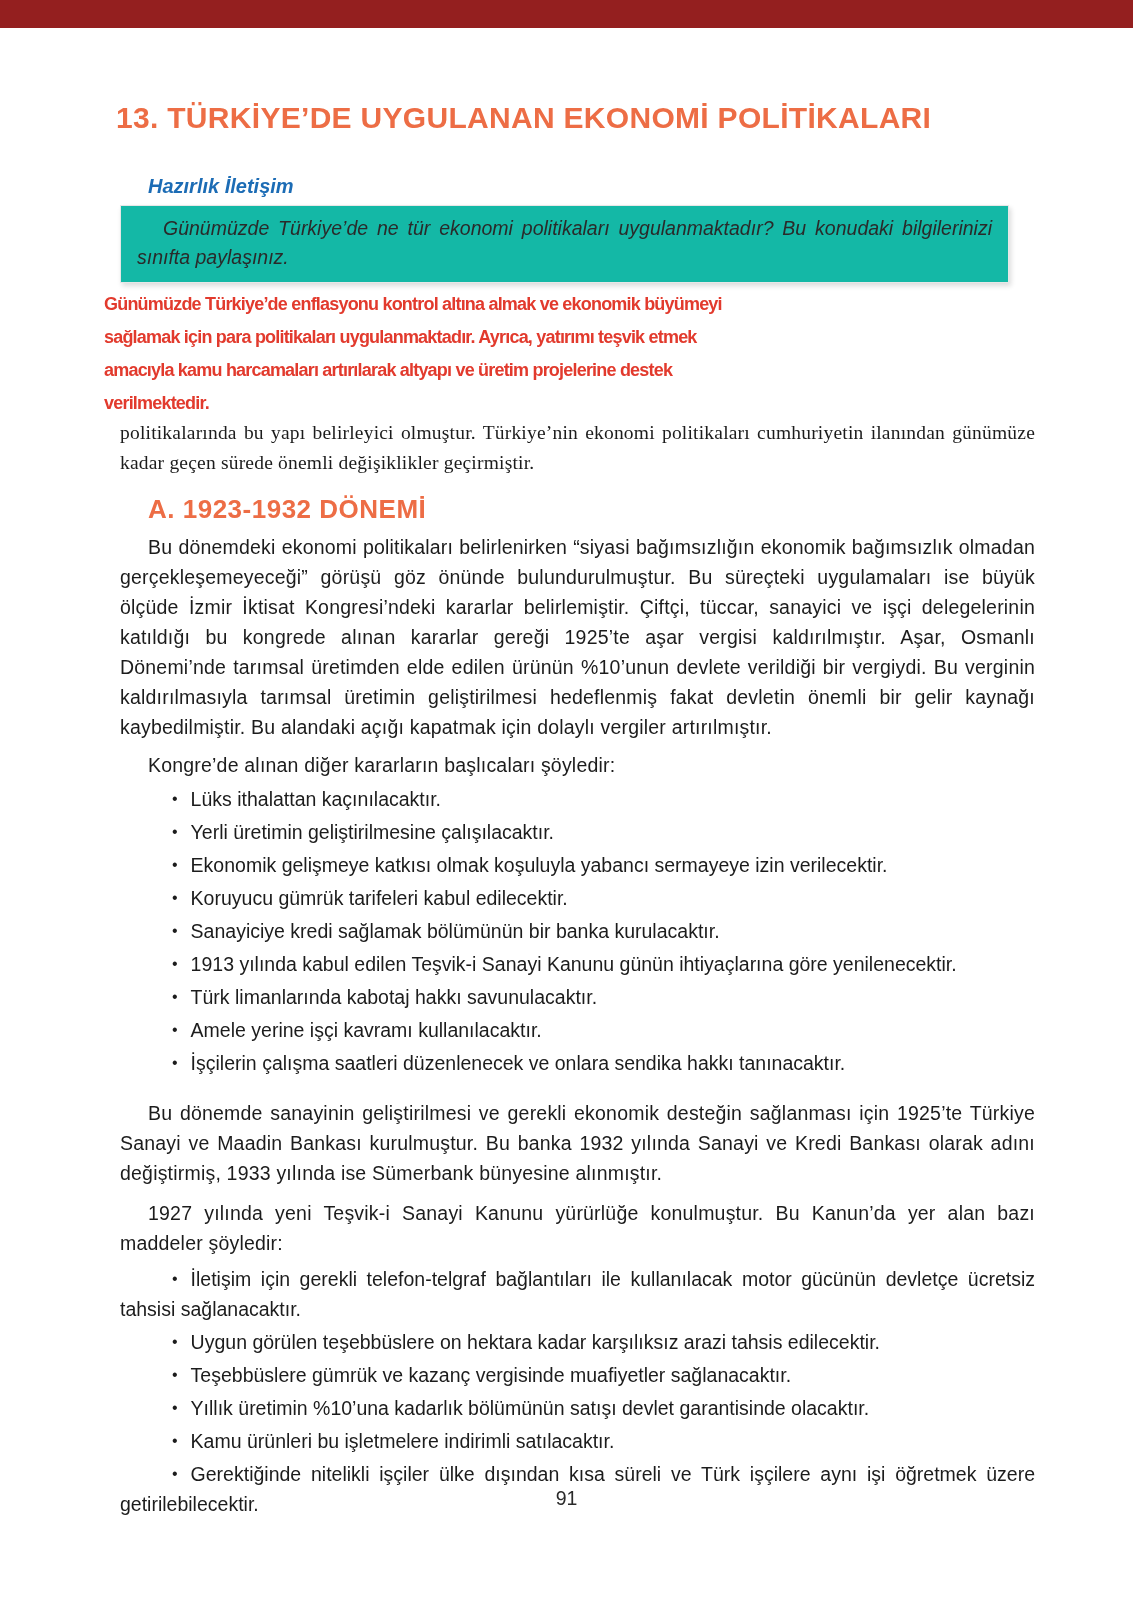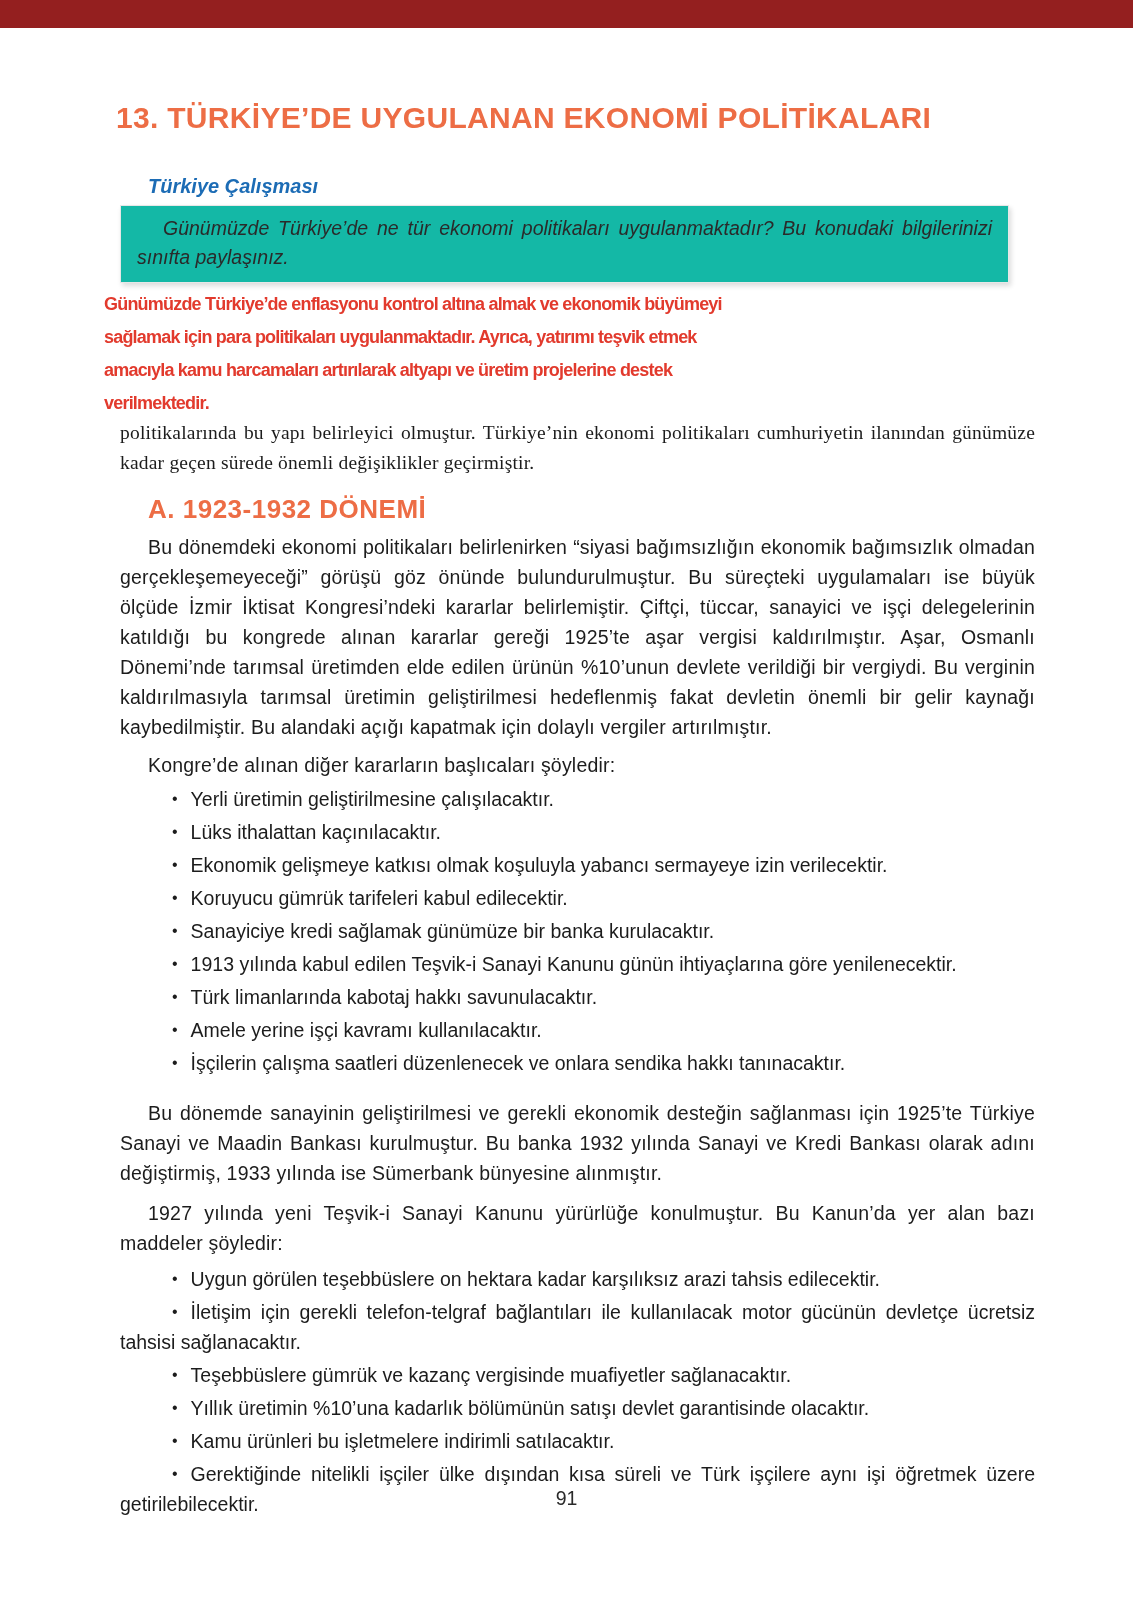--- a/index.html
+++ b/index.html
@@ -89,21 +89,21 @@
 </head>
 <body>
 
 <div class="page">
   <div class="topbar"></div>
 
   <div class="content">
 
     <h1 class="page-title">13. TÜRKİYE’DE UYGULANAN EKONOMİ POLİTİKALARI</h1>
 
-    <div class="prep-heading">Türkiye Çalışması</div>
+    <div class="prep-heading">Hazırlık İletişim</div>
 
     <div class="prep-box">
       <span>Günümüzde Türkiye’de ne tür ekonomi politikaları uygulanmaktadır? Bu konudaki bilgilerinizi sınıfta paylaşınız.</span>
     </div>
 
     <div class="answer">
       <div class="answer-line">Günümüzde Türkiye’de enflasyonu kontrol altına almak ve ekonomik büyümeyi</div>
       <div class="answer-line">sağlamak için para politikaları uygulanmaktadır. Ayrıca, yatırımı teşvik etmek</div>
       <div class="answer-line">amacıyla kamu harcamaları artırılarak altyapı ve üretim projelerine destek</div>
       <div class="answer-line">verilmektedir.</div>
@@ -111,38 +111,38 @@
 
     <p class="body-text p-intro">politikalarında bu yapı belirleyici olmuştur. Türkiye’nin ekonomi politikaları cumhuriyetin ilanından günümüze kadar geçen sürede önemli değişiklikler geçirmiştir.</p>
 
     <h2 class="section-heading">A. 1923-1932 DÖNEMİ</h2>
 
     <p class="body-text p-indent p1">Bu dönemdeki ekonomi politikaları belirlenirken “siyasi bağımsızlığın ekonomik bağımsızlık olmadan gerçekleşemeyeceği” görüşü göz önünde bulundurulmuştur. Bu süreçteki uygulamaları ise büyük ölçüde İzmir İktisat Kongresi’ndeki kararlar belirlemiştir. Çiftçi, tüccar, sanayici ve işçi delegelerinin katıldığı bu kongrede alınan kararlar gereği 1925’te aşar vergisi kaldırılmıştır. Aşar, Osmanlı Dönemi’nde tarımsal üretimden elde edilen ürünün %10’unun devlete verildiği bir vergiydi. Bu verginin kaldırılmasıyla tarımsal üretimin geliştirilmesi hedeflenmiş fakat devletin önemli bir gelir kaynağı kaybedilmiştir. Bu alandaki açığı kapatmak için dolaylı vergiler artırılmıştır.</p>
 
     <p class="body-text list-intro">Kongre’de alınan diğer kararların başlıcaları şöyledir:</p>
 
     <div class="bullet-list">
+      <div class="bullet-item"><span class="dot">•</span><span>Lüks ithalattan kaçınılacaktır.</span></div>
       <div class="bullet-item"><span class="dot">•</span><span>Yerli üretimin geliştirilmesine çalışılacaktır.</span></div>
-      <div class="bullet-item"><span class="dot">•</span><span>Lüks ithalattan kaçınılacaktır.</span></div>
       <div class="bullet-item"><span class="dot">•</span><span>Ekonomik gelişmeye katkısı olmak koşuluyla yabancı sermayeye izin verilecektir.</span></div>
       <div class="bullet-item"><span class="dot">•</span><span>Koruyucu gümrük tarifeleri kabul edilecektir.</span></div>
-      <div class="bullet-item"><span class="dot">•</span><span>Sanayiciye kredi sağlamak günümüze bir banka kurulacaktır.</span></div>
+      <div class="bullet-item"><span class="dot">•</span><span>Sanayiciye kredi sağlamak bölümünün bir banka kurulacaktır.</span></div>
       <div class="bullet-item"><span class="dot">•</span><span>1913 yılında kabul edilen Teşvik-i Sanayi Kanunu günün ihtiyaçlarına göre yenilenecektir.</span></div>
       <div class="bullet-item"><span class="dot">•</span><span>Türk limanlarında kabotaj hakkı savunulacaktır.</span></div>
       <div class="bullet-item"><span class="dot">•</span><span>Amele yerine işçi kavramı kullanılacaktır.</span></div>
       <div class="bullet-item"><span class="dot">•</span><span>İşçilerin çalışma saatleri düzenlenecek ve onlara sendika hakkı tanınacaktır.</span></div>
     </div>
 
     <p class="body-text p-indent p4">Bu dönemde sanayinin geliştirilmesi ve gerekli ekonomik desteğin sağlanması için 1925’te Türkiye Sanayi ve Maadin Bankası kurulmuştur. Bu banka 1932 yılında Sanayi ve Kredi Bankası olarak adını değiştirmiş, 1933 yılında ise Sümerbank bünyesine alınmıştır.</p>
 
     <p class="body-text p-indent p5">1927 yılında yeni Teşvik-i Sanayi Kanunu yürürlüğe konulmuştur. Bu Kanun’da yer alan bazı maddeler şöyledir:</p>
 
     <div class="bullet-list list2">
+      <div class="bullet-item"><span class="dot">•</span><span>İletişim için gerekli telefon-telgraf bağlantıları ile kullanılacak motor gücünün devletçe ücretsiz tahsisi sağlanacaktır.</span></div>
       <div class="bullet-item"><span class="dot">•</span><span>Uygun görülen teşebbüslere on hektara kadar karşılıksız arazi tahsis edilecektir.</span></div>
-      <div class="bullet-item"><span class="dot">•</span><span>İletişim için gerekli telefon-telgraf bağlantıları ile kullanılacak motor gücünün devletçe ücretsiz tahsisi sağlanacaktır.</span></div>
       <div class="bullet-item"><span class="dot">•</span><span>Teşebbüslere gümrük ve kazanç vergisinde muafiyetler sağlanacaktır.</span></div>
       <div class="bullet-item"><span class="dot">•</span><span>Yıllık üretimin %10’una kadarlık bölümünün satışı devlet garantisinde olacaktır.</span></div>
       <div class="bullet-item"><span class="dot">•</span><span>Kamu ürünleri bu işletmelere indirimli satılacaktır.</span></div>
       <div class="bullet-item"><span class="dot">•</span><span>Gerektiğinde nitelikli işçiler ülke dışından kısa süreli ve Türk işçilere aynı işi öğretmek üzere getirilebilecektir.</span></div>
     </div>
 
   </div>
 
   <div class="page-number">91</div>
 </div>

